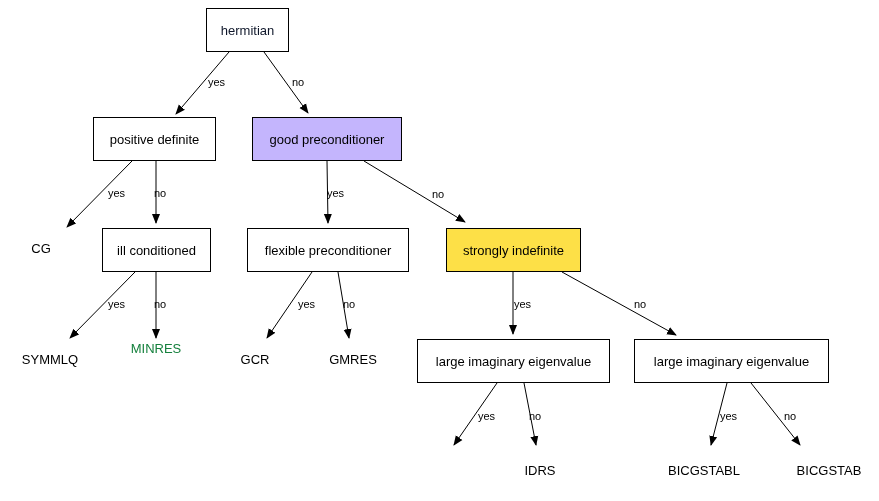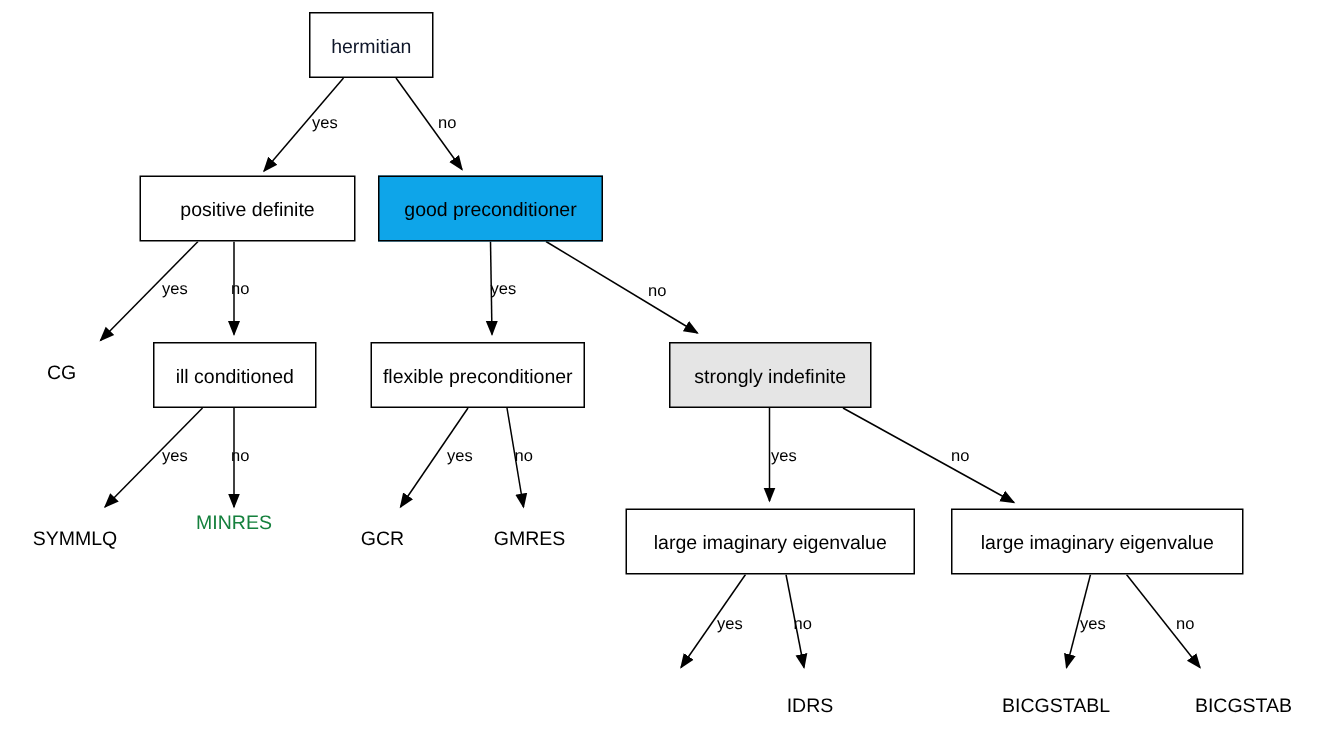--- a/index.html
+++ b/index.html
@@ -72,25 +72,25 @@
         <line x1="513" y1="272" x2="513" y2="334" stroke="#000000" stroke-width="1" marker-end="url(#arrowhead)"></line>
         <line x1="562" y1="272" x2="676" y2="335" stroke="#000000" stroke-width="1" marker-end="url(#arrowhead)"></line>
         <line x1="497" y1="383" x2="454" y2="445" stroke="#000000" stroke-width="1" marker-end="url(#arrowhead)"></line>
         <line x1="524" y1="383" x2="536" y2="445" stroke="#000000" stroke-width="1" marker-end="url(#arrowhead)"></line>
         <line x1="727" y1="383" x2="711" y2="445" stroke="#000000" stroke-width="1" marker-end="url(#arrowhead)"></line>
         <line x1="751" y1="383" x2="800" y2="445" stroke="#000000" stroke-width="1" marker-end="url(#arrowhead)"></line>
       </g>
   </svg>
   <div id="nodes-layer">
       <div class="node-box" style="left: 206px; top: 8px; width: 83px; height: 44px; border-color: rgb(0, 0, 0); background: rgb(255, 255, 255); color: #0f172a;">hermitian</div>
-      <div class="node-box" style="left: 93px; top: 117px; width: 144px; height: 44px; border-color: rgb(0, 0, 0); background: rgb(255, 255, 255); color: rgb(0, 0, 0);">positive definite</div>
-      <div class="node-box" style="left: 252px; top: 117px; width: 150px; height: 44px; border-color: rgb(0, 0, 0); background: #0ea5e9; color: rgb(0, 0, 0);">good preconditioner</div>
+      <div class="node-box" style="left: 93px; top: 117px; width: 123px; height: 44px; border-color: rgb(0, 0, 0); background: rgb(255, 255, 255); color: rgb(0, 0, 0);">positive definite</div>
+      <div class="node-box" style="left: 252px; top: 117px; width: 150px; height: 44px; border-color: rgb(0, 0, 0); background: #c4b5fd; color: rgb(0, 0, 0);">good preconditioner</div>
       <div class="node-box" style="left: 102px; top: 228px; width: 109px; height: 44px; border-color: rgb(0, 0, 0); background: rgb(255, 255, 255); color: rgb(0, 0, 0);">ill conditioned</div>
-      <div class="node-box" style="left: 247px; top: 228px; width: 143px; height: 44px; border-color: rgb(0, 0, 0); background: rgb(255, 255, 255); color: rgb(0, 0, 0);">flexible preconditioner</div>
-      <div class="node-box" style="left: 446px; top: 228px; width: 135px; height: 44px; border-color: rgb(0, 0, 0); background: #e5e5e5; color: rgb(0, 0, 0);">strongly indefinite</div>
+      <div class="node-box" style="left: 247px; top: 228px; width: 162px; height: 44px; border-color: rgb(0, 0, 0); background: rgb(255, 255, 255); color: rgb(0, 0, 0);">flexible preconditioner</div>
+      <div class="node-box" style="left: 446px; top: 228px; width: 135px; height: 44px; border-color: rgb(0, 0, 0); background: #fde047; color: rgb(0, 0, 0);">strongly indefinite</div>
       <div class="node-box" style="left: 417px; top: 339px; width: 193px; height: 44px; border-color: rgb(0, 0, 0); background: rgb(255, 255, 255); color: rgb(0, 0, 0);">large imaginary eigenvalue</div>
       <div class="node-box" style="left: 634px; top: 339px; width: 195px; height: 44px; border-color: rgb(0, 0, 0); background: rgb(255, 255, 255); color: rgb(0, 0, 0);">large imaginary eigenvalue</div>
       <div class="node-leaf" style="left: 41px; top: 248px; color: rgb(0, 0, 0);">CG</div>
       <div class="node-leaf" style="left: 50px; top: 359px; color: rgb(0, 0, 0);">SYMMLQ</div>
       <div class="node-leaf" style="left: 156px; top: 348px; color: #15803d;">MINRES</div>
       <div class="node-leaf" style="left: 255px; top: 359px; color: rgb(0, 0, 0);">GCR</div>
       <div class="node-leaf" style="left: 353px; top: 359px; color: rgb(0, 0, 0);">GMRES</div>
       <div class="node-leaf" style="left: 433px; top: 470px; color: rgb(0, 0, 0); margin-top: 48px;">IDRSTABL</div>
       <div class="node-leaf" style="left: 540px; top: 470px; color: rgb(0, 0, 0);">IDRS</div>
       <div class="node-leaf" style="left: 704px; top: 470px; color: rgb(0, 0, 0);">BICGSTABL</div>

